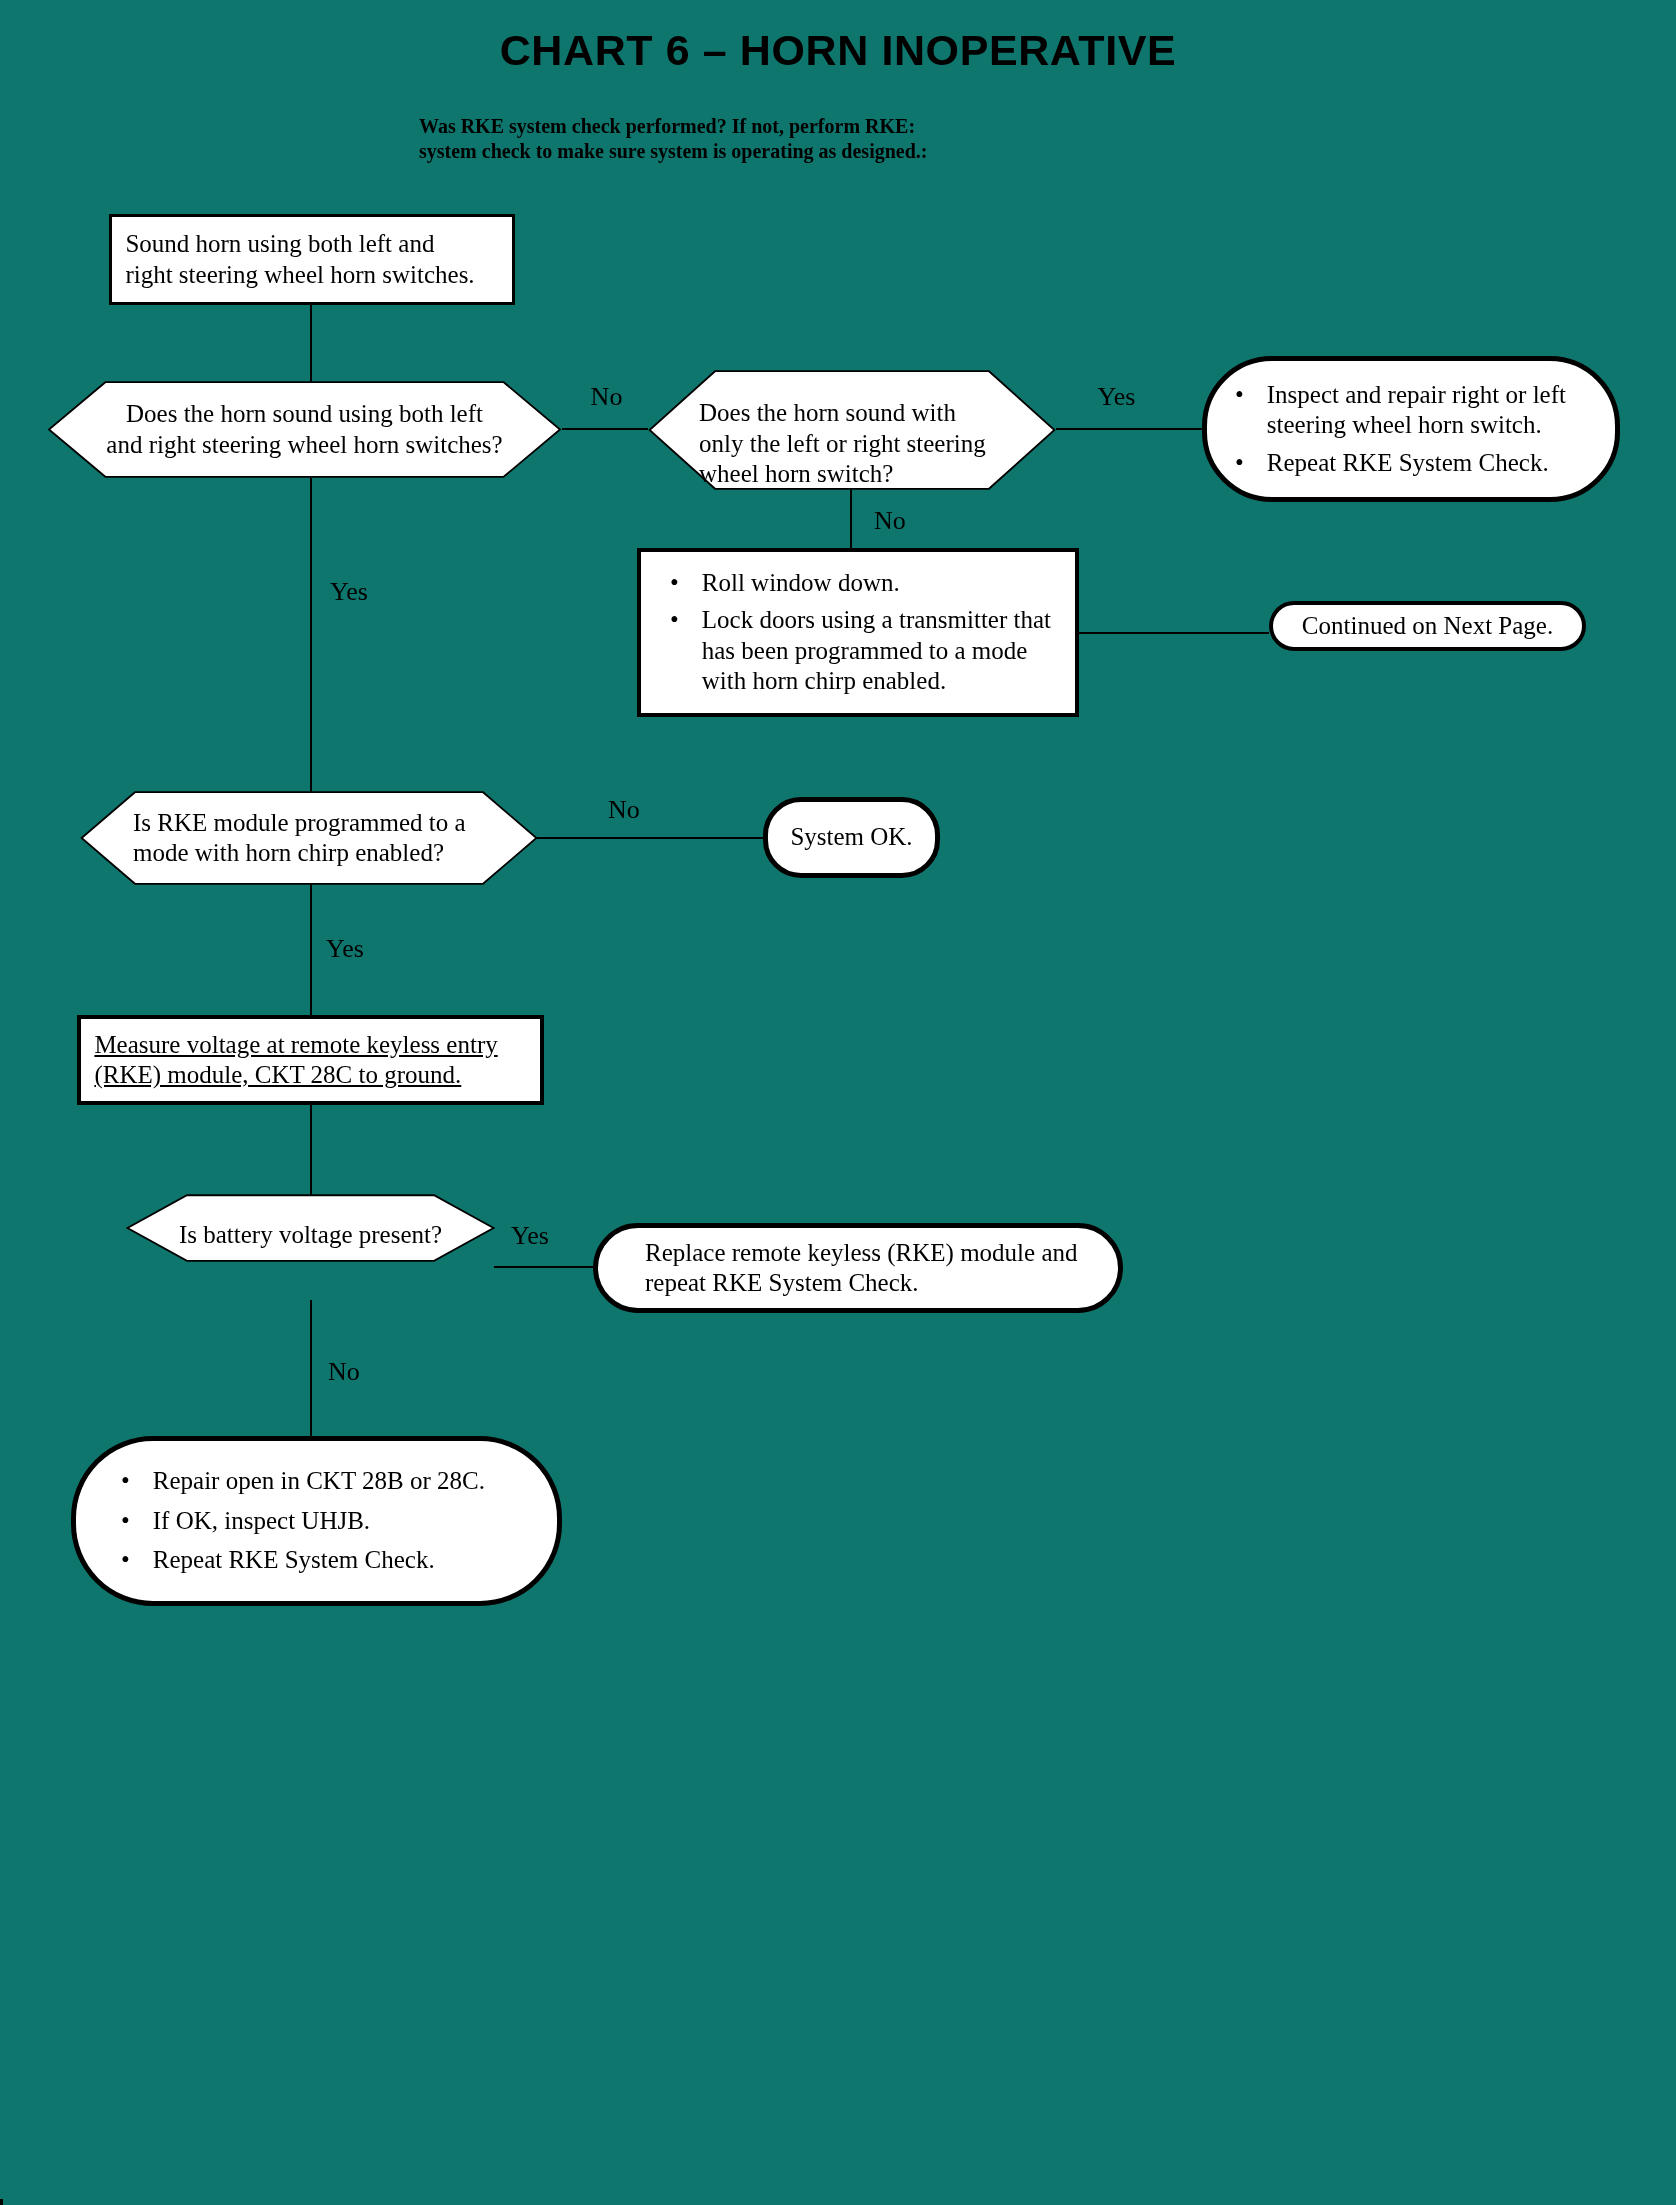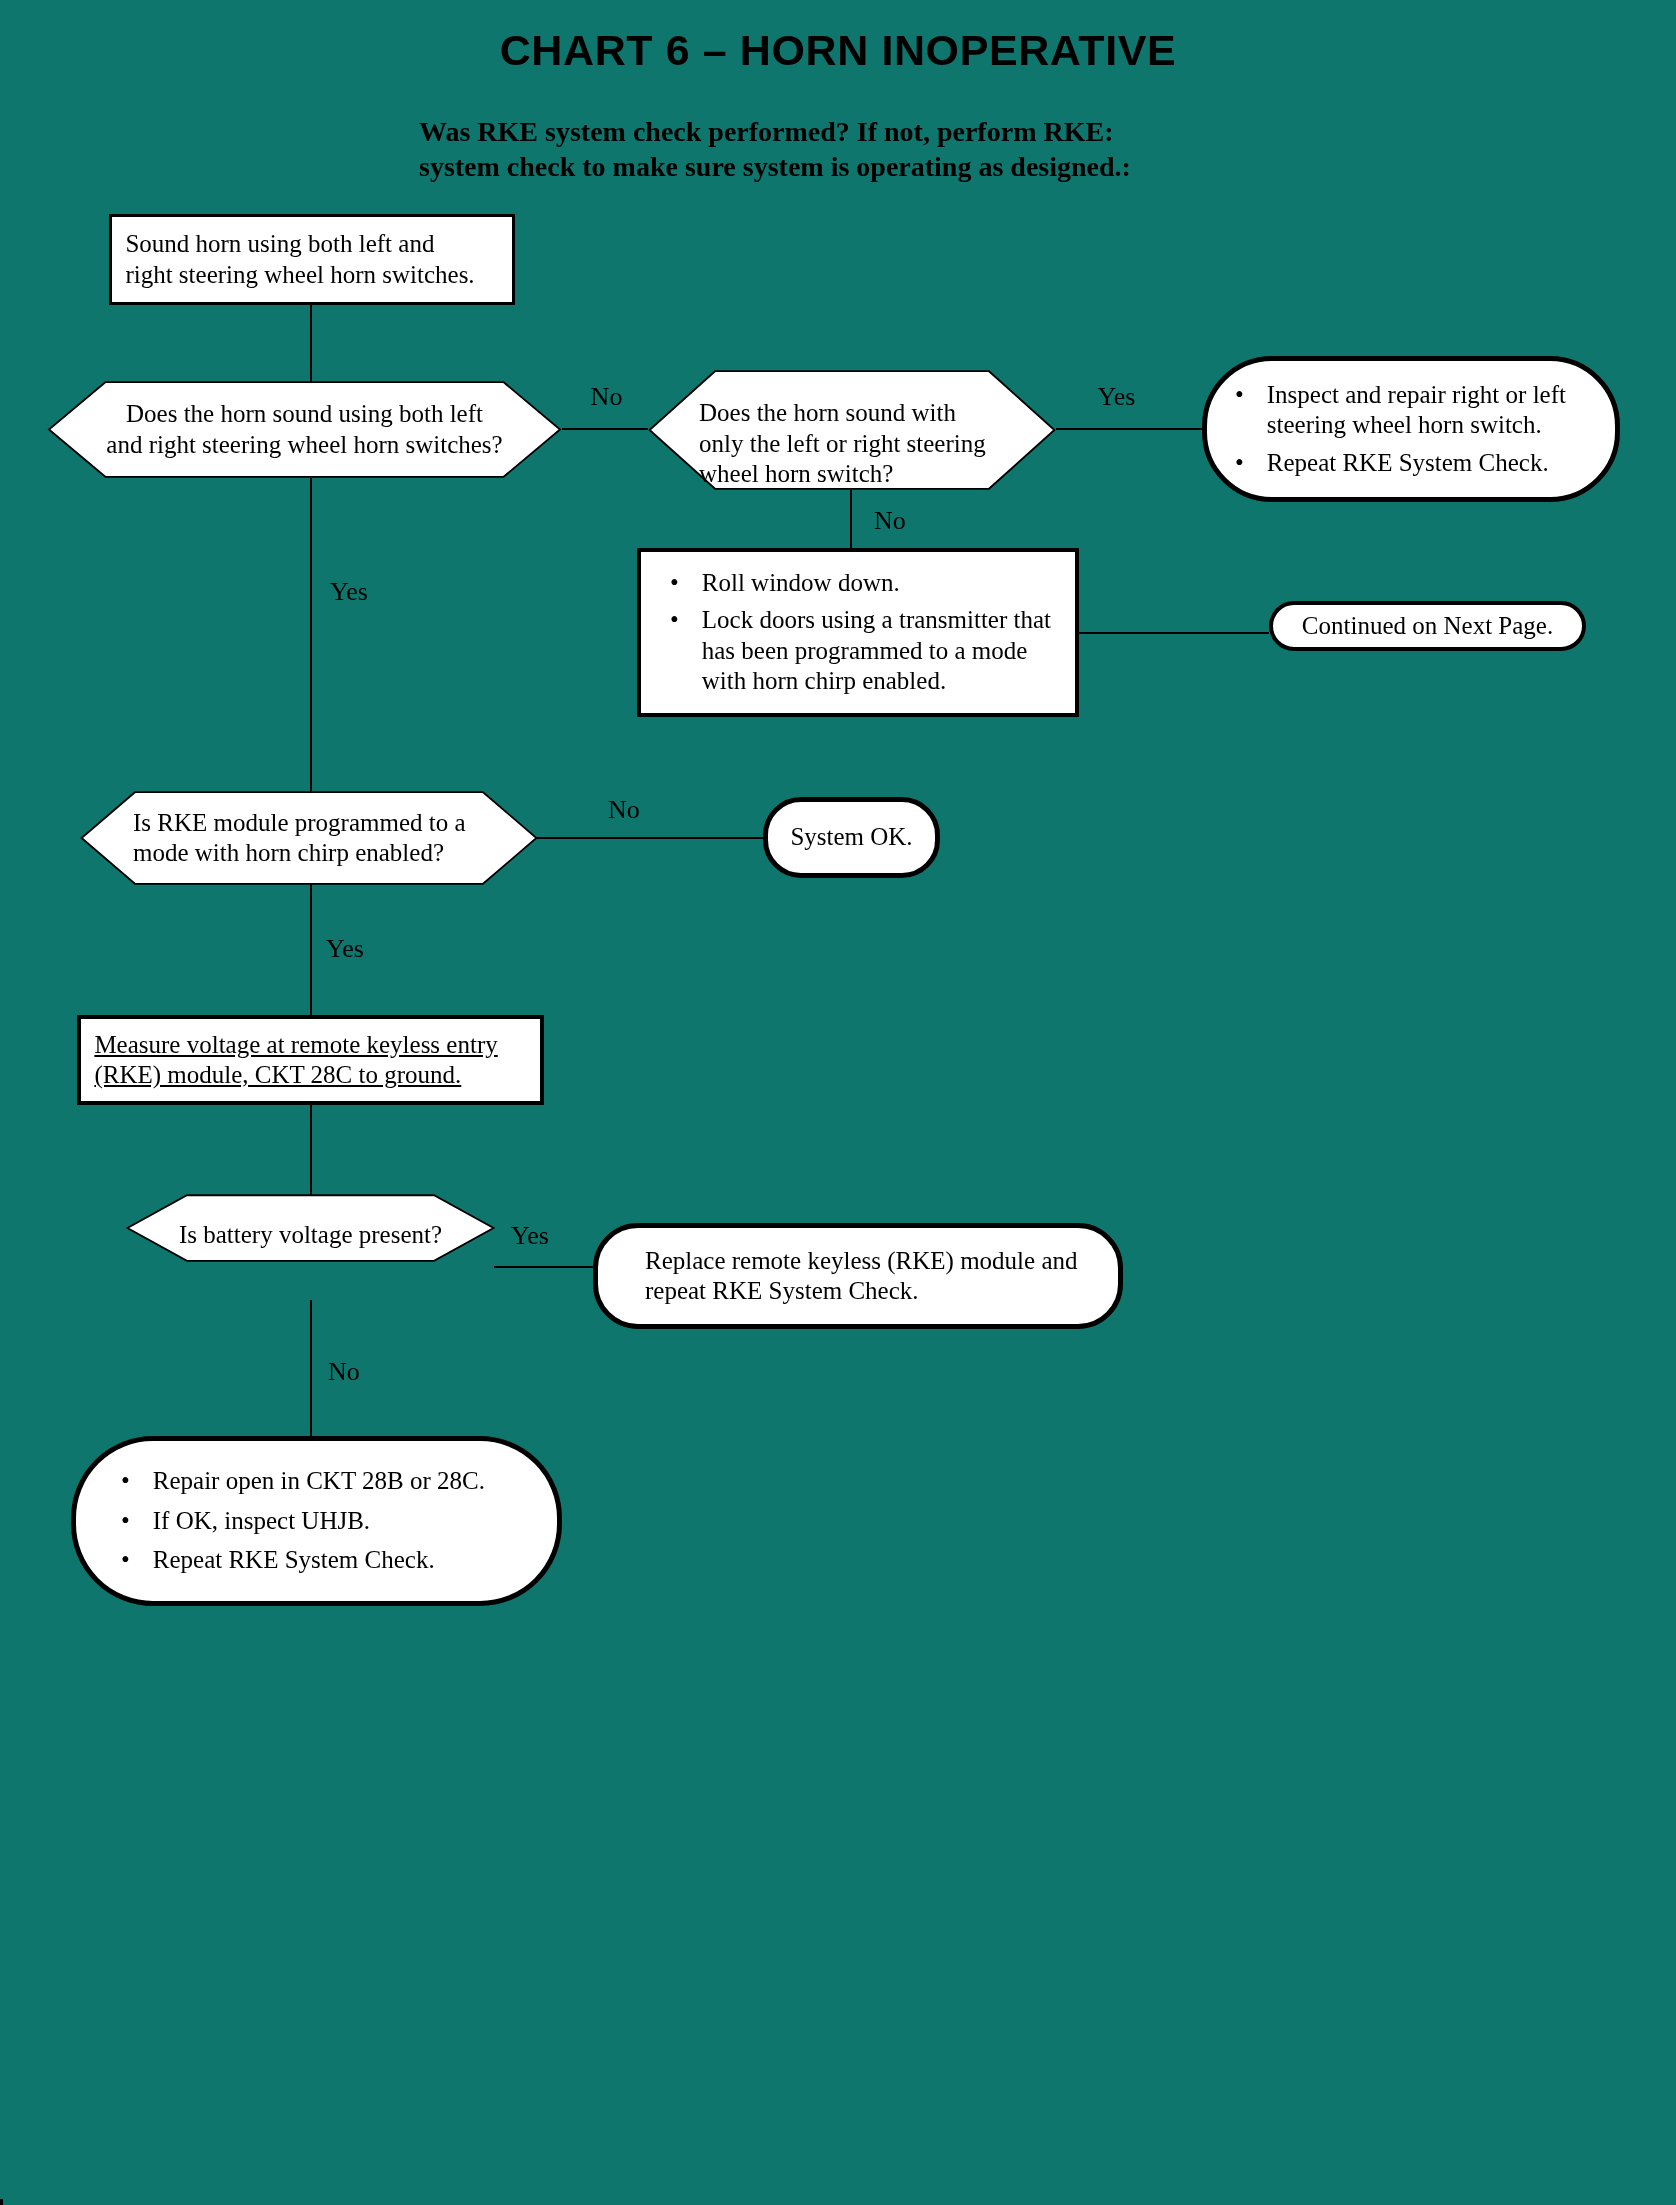--- a/index.html
+++ b/index.html
@@ -1,20 +1,20 @@
 <!DOCTYPE html>
 <html style="font-size:9.7px"><head>
 <meta charset="utf-8">
 <style>
   html,body{margin:0;padding:0;background:#ffffff;}
   #page{position:relative;width:1676px;height:2205px;background:#0f766e;overflow:hidden;
         font-family:"Liberation Serif", serif;color:#000;}
   .title{position:absolute;left:0;top:25.5px;width:1676px;text-align:center;
          font-family:"Liberation Sans", sans-serif;font-weight:700;font-size:43px;letter-spacing:0.6px;}
-  .subtitle{position:absolute;left:419px;top:114px;font-size:28px;font-weight:700;
+  .subtitle{position:absolute;left:419px;top:114px;font-size:20px;font-weight:700;
             line-height:1.25;white-space:pre-line;}
   .node-text{font-size:25px;line-height:1.22;white-space:pre-line;}
   .rect{position:absolute;box-sizing:border-box;background:#fff;border:3.6px solid #000;
         display:flex;align-items:center;}
   .capsule{position:absolute;box-sizing:border-box;background:#fff;border:5.5px solid #000;}
   .hexwrap{position:absolute;}
   .hexwrap svg{position:absolute;left:0;top:0;}
   .hextext{position:absolute;left:0;top:0;right:0;bottom:0;display:flex;align-items:center;box-sizing:border-box;}
   .center{justify-content:center;text-align:center;}
   .vline{position:absolute;width:1.8px;background:#000;}
@@ -123,21 +123,21 @@
 (RKE) module, CKT 28C to ground.</div>
   </div>
 
   <div class="hexwrap" style="left:126px;top:1194px;width:369px;height:82px;">
     <svg width="369" height="68" viewBox="0 0 607 112">
       <polygon points="100,2 507,2 605,56 507,110 100,110 2,56" fill="#ffffff" stroke="#000000" stroke-width="3"></polygon>
     </svg>
     <div class="hextext center node-text">Is battery voltage present?</div>
   </div>
 
-  <div class="capsule" style="left:593px;top:1223px;width:530px;height:106px;border-radius:45px;display:flex;align-items:center;padding-left:47px;">
+  <div class="capsule" style="left:593px;top:1223px;width:530px;height:90px;border-radius:45px;display:flex;align-items:center;padding-left:47px;">
     <div class="node-text">Replace remote keyless (RKE) module and
 repeat RKE System Check.</div>
   </div>
 
   <div class="capsule col" style="left:71px;top:1436px;width:491px;height:170px;border-radius:82px;padding:16px 18px 16px 45px;">
     <div class="bullet-row">
       <span class="blt">•</span>
       <span class="node-text">Repair open in CKT 28B or 28C.</span>
     </div>
     <div class="bullet-row">

